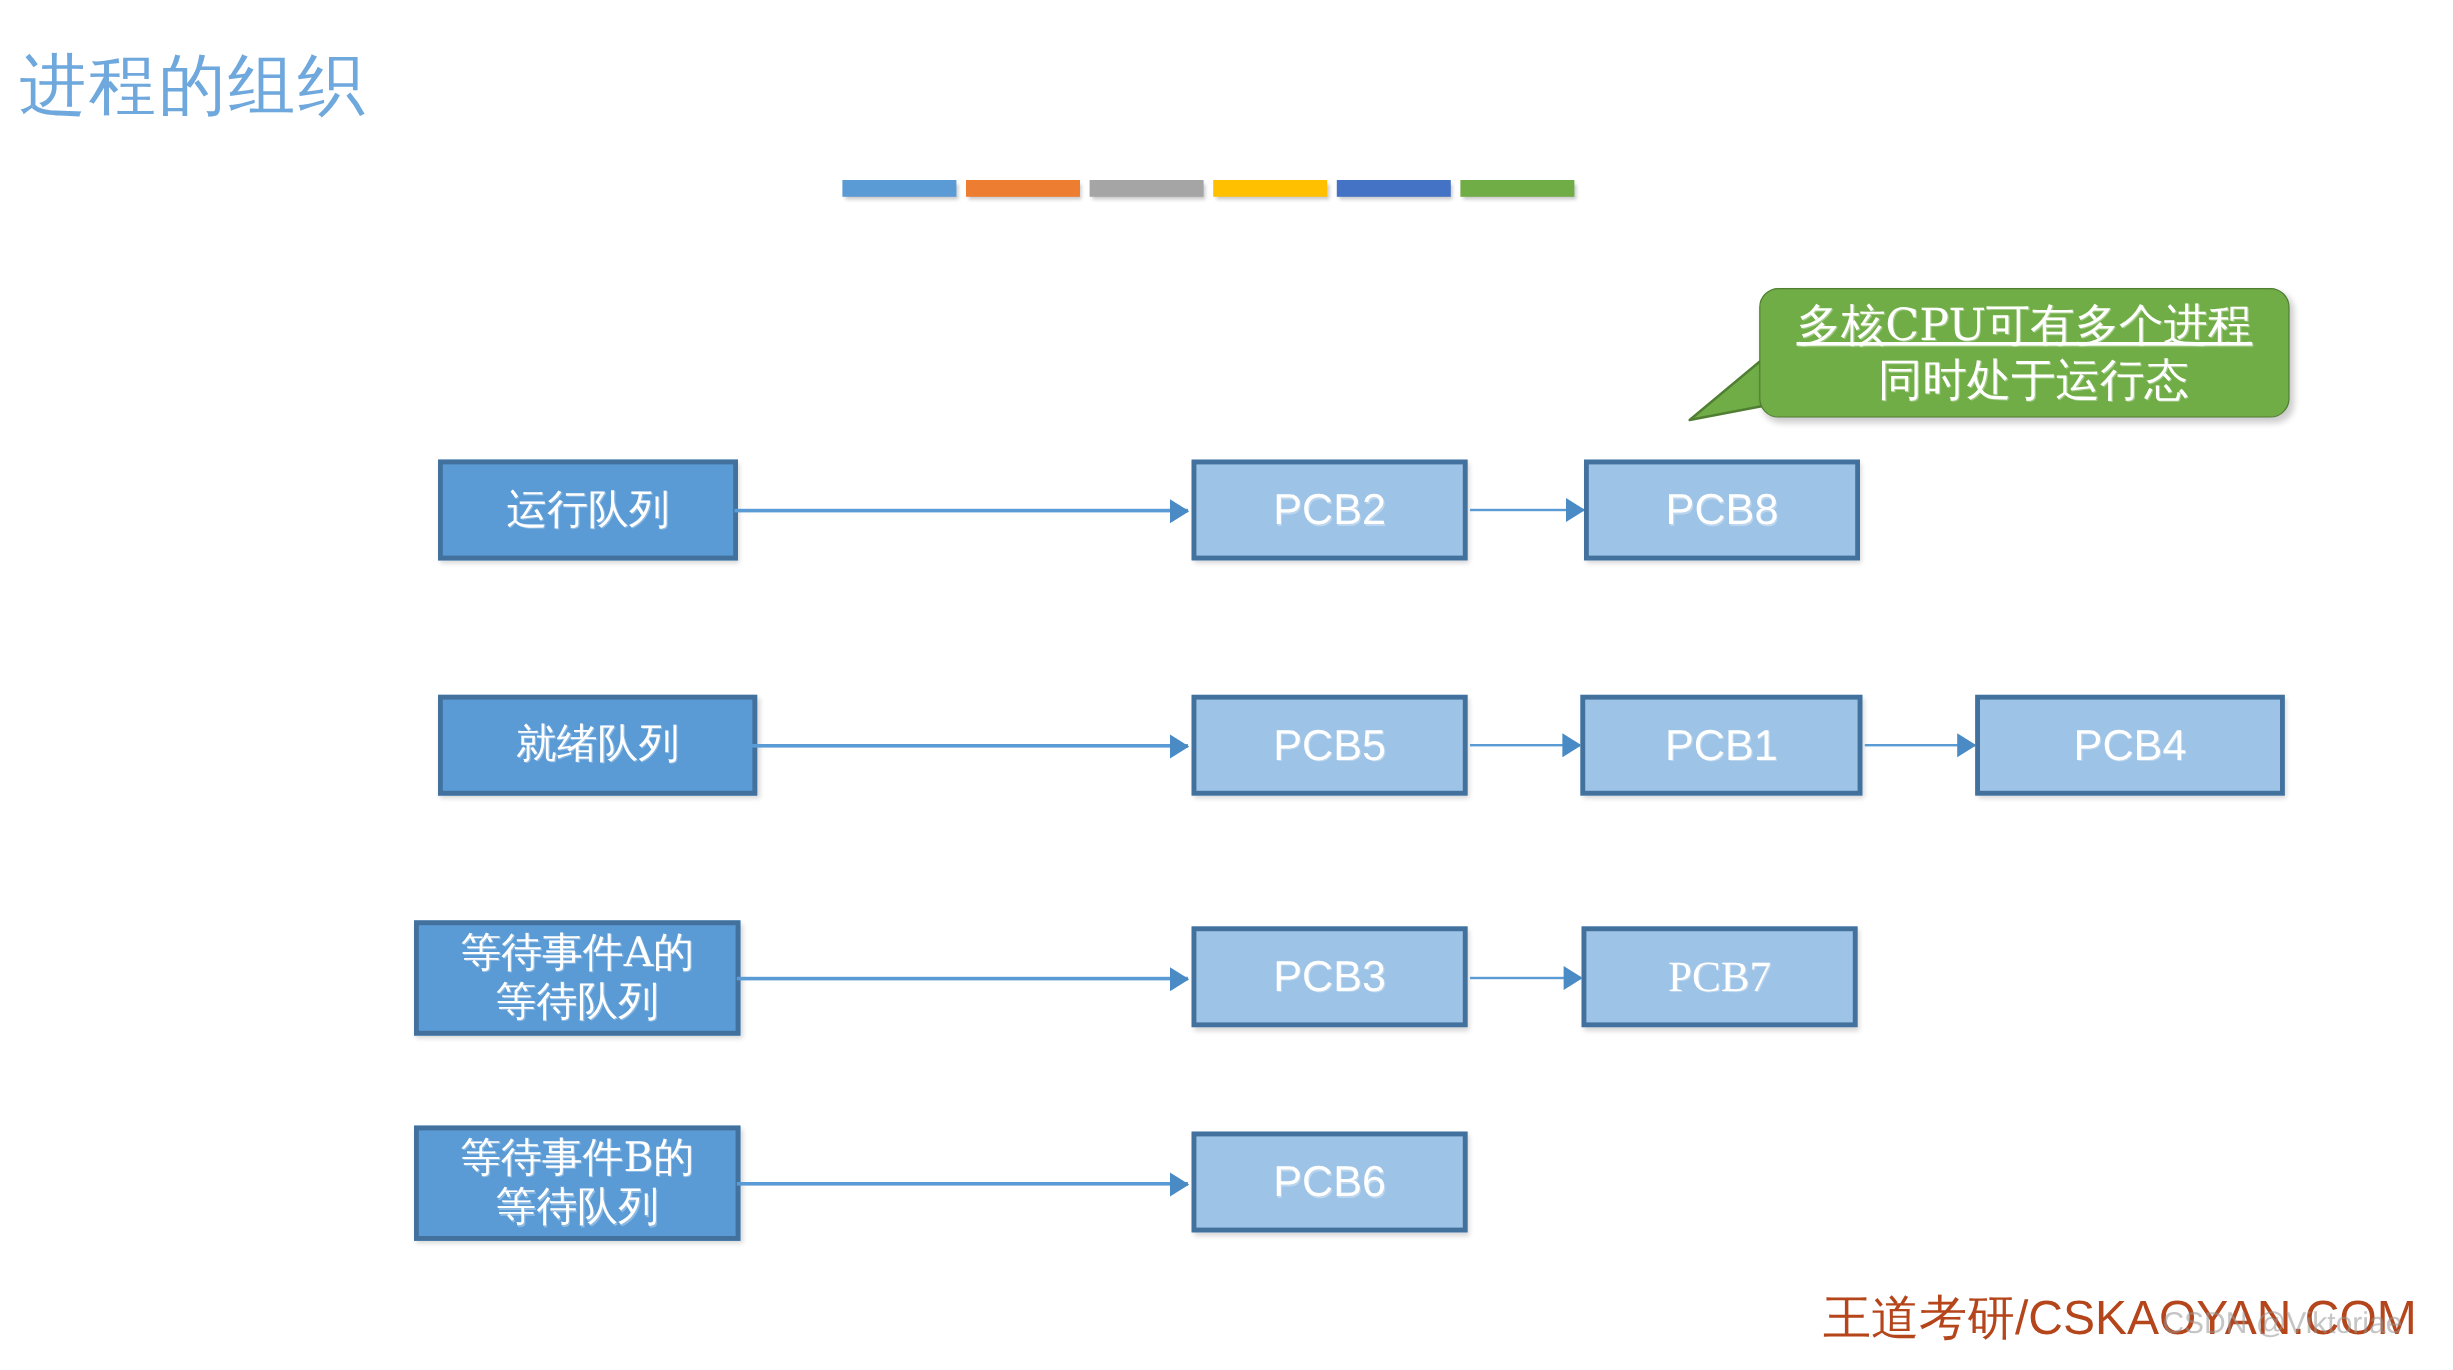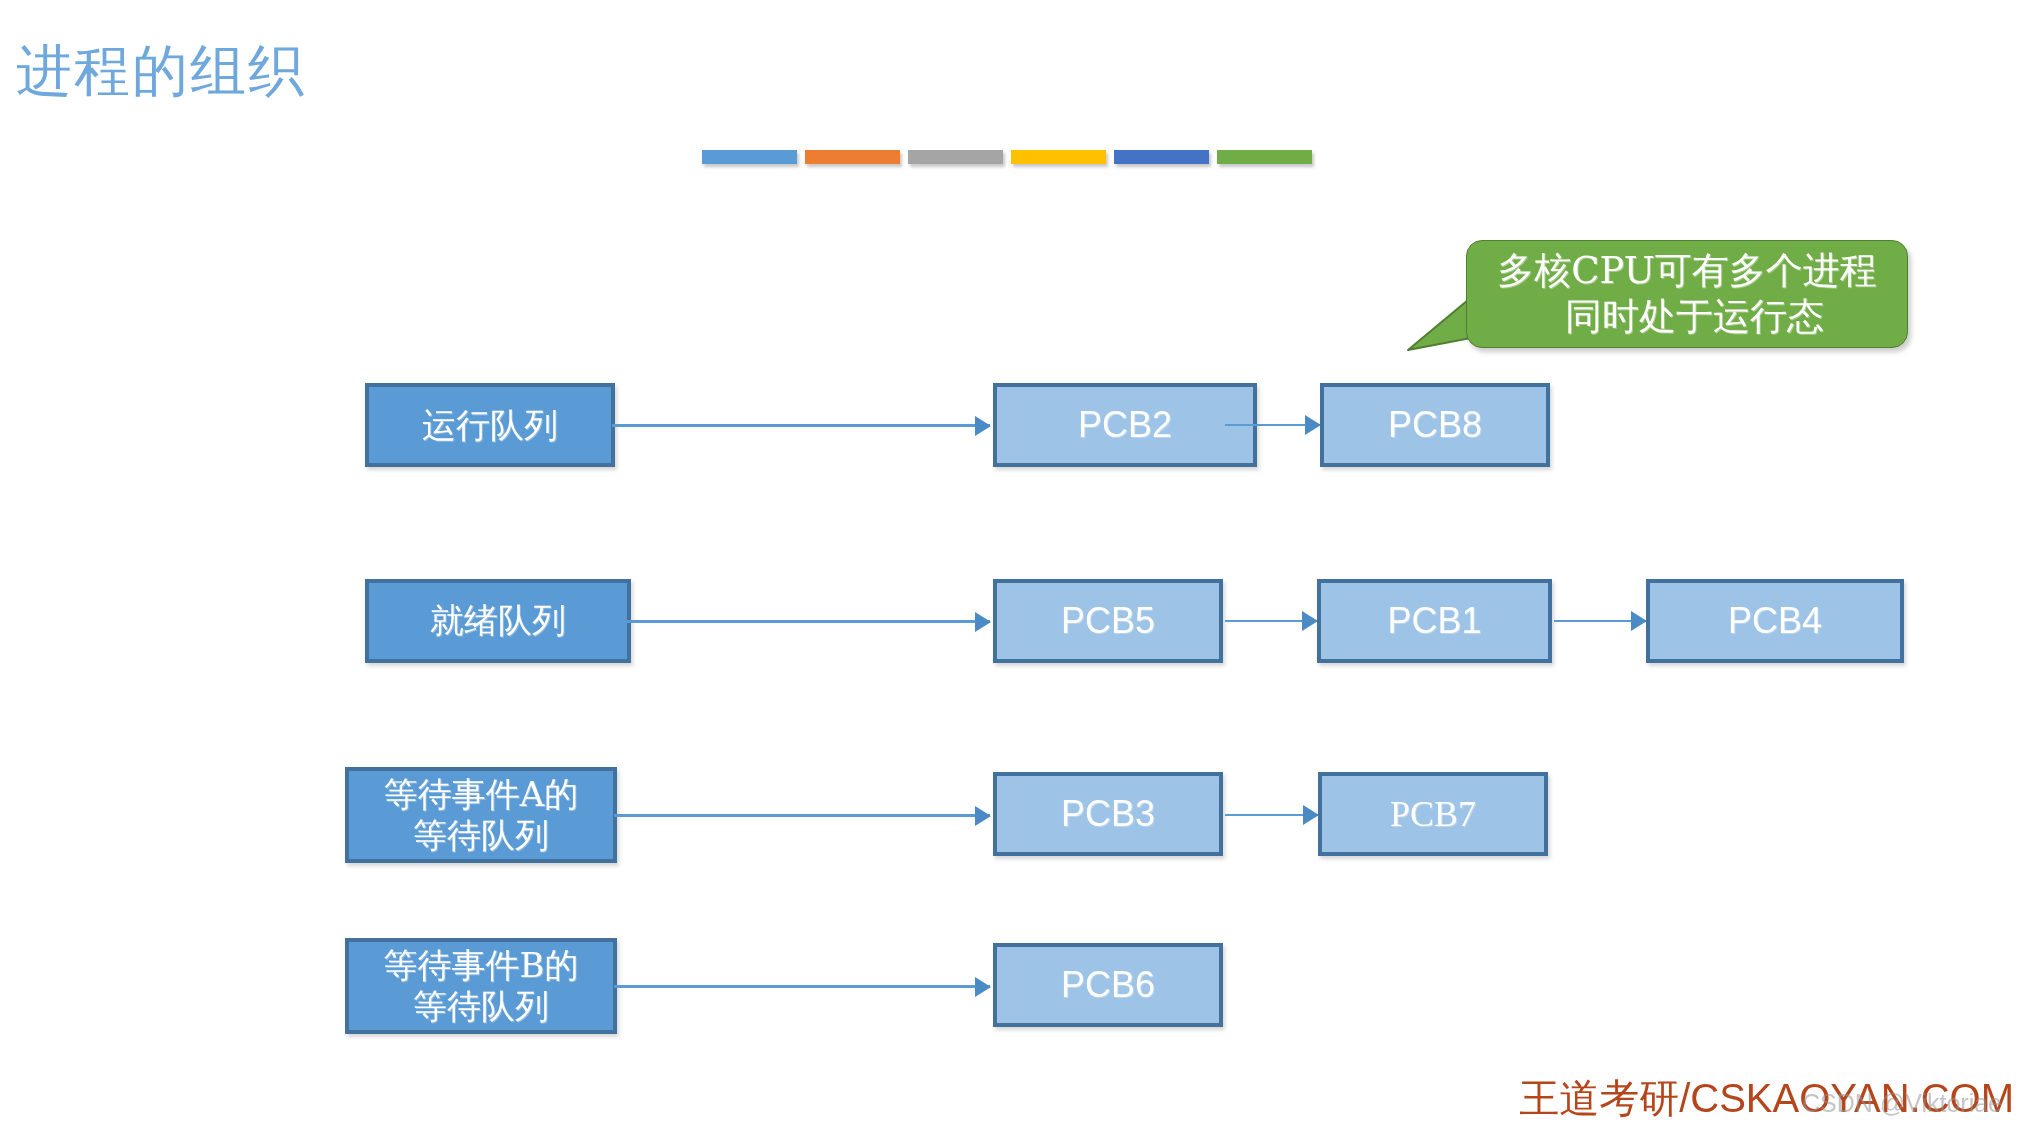--- a/index.html
+++ b/index.html
@@ -179,33 +179,33 @@
     <div class="bar" style="background: rgb(255, 192, 0);"></div>
     <div class="bar" style="background: rgb(68, 114, 196);"></div>
     <div class="bar" style="background: rgb(112, 173, 71);"></div>
   </div>
 
   <div id="callout">
     <svg class="tail" viewBox="0 0 90 78">
       <path d="M88 6 L88 60 L4 76 Z" fill="#70ad47" stroke="#507e32" stroke-width="2" stroke-linejoin="round"></path>
     </svg>
     <div class="bubble" style="background: rgb(112, 173, 71); border-color: rgb(80, 126, 50);">
-      <span class="line" style="color: rgb(255, 255, 255);">多核CPU可有多个进程</span>
+      <span class="line" style="color: rgb(255, 255, 255); text-decoration: underline;">多核CPU可有多个进程</span>
       <span class="line" style="color: rgb(255, 255, 255); margin-left: 15px;">同时处于运行态</span>
     </div>
   </div>
 
   <div class="node queue-box" style="left: 365px; top: 383px; width: 250px; height: 84px; background: rgb(91, 155, 213); border-color: rgb(65, 113, 156);">
     <span>
       <span class="qline">运行队列</span>
     </span>
   </div>
   <div class="connector" style="left: 612px; top: 424px; width: 378px; background: rgb(91, 155, 213);"></div>
 
-  <div class="node pcb-box" style="left: 993px; top: 383px; width: 264px; height: 84px; background: rgb(157, 195, 230); border-color: rgb(65, 113, 156);">
+  <div class="node pcb-box" style="left: 993px; top: 383px; width: 230px; height: 84px; background: rgb(157, 195, 230); border-color: rgb(65, 113, 156);">
     <span>PCB2</span>
   </div>
   <div class="connector thin" style="left: 1225px; top: 424px; width: 95px; background: rgb(91, 155, 213);"></div>
 
   <div class="node pcb-box" style="left: 1320px; top: 383px; width: 230px; height: 84px; background: rgb(157, 195, 230); border-color: rgb(65, 113, 156);">
     <span>PCB8</span>
   </div>
 
   <div class="node queue-box" style="left: 365px; top: 579px; width: 266px; height: 84px; background: rgb(91, 155, 213); border-color: rgb(65, 113, 156); font-family: Liberation Serif, serif;">
     <span>

